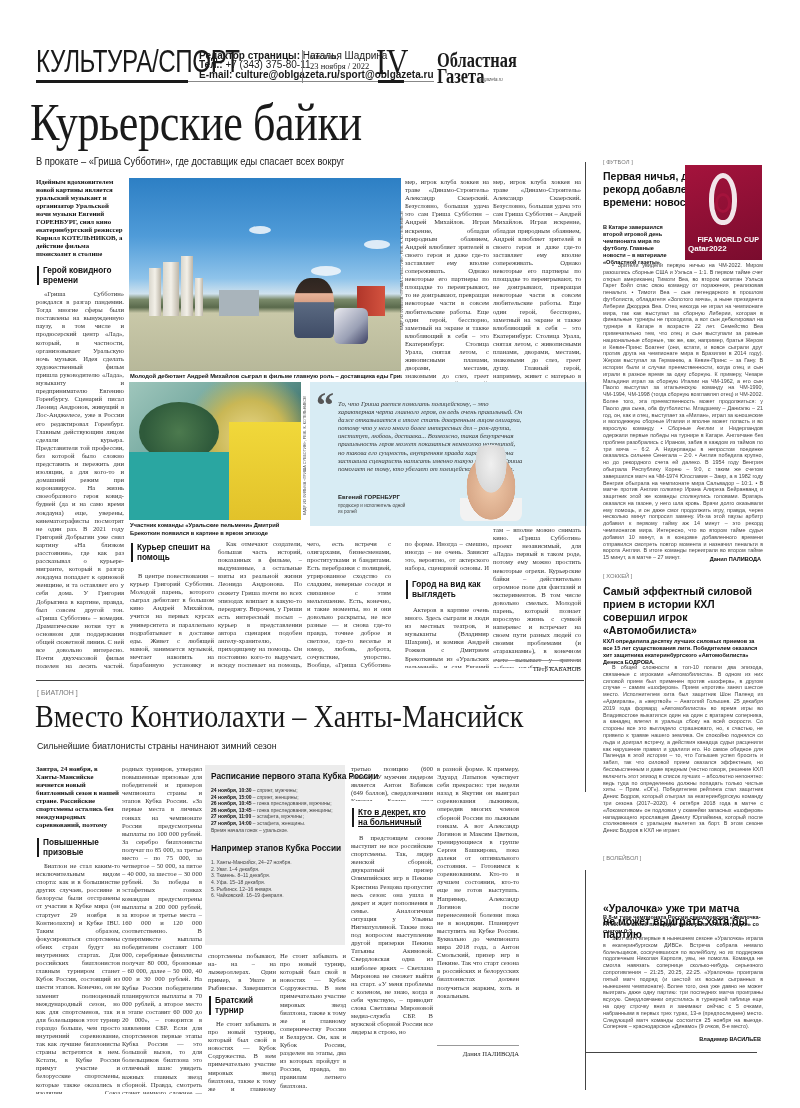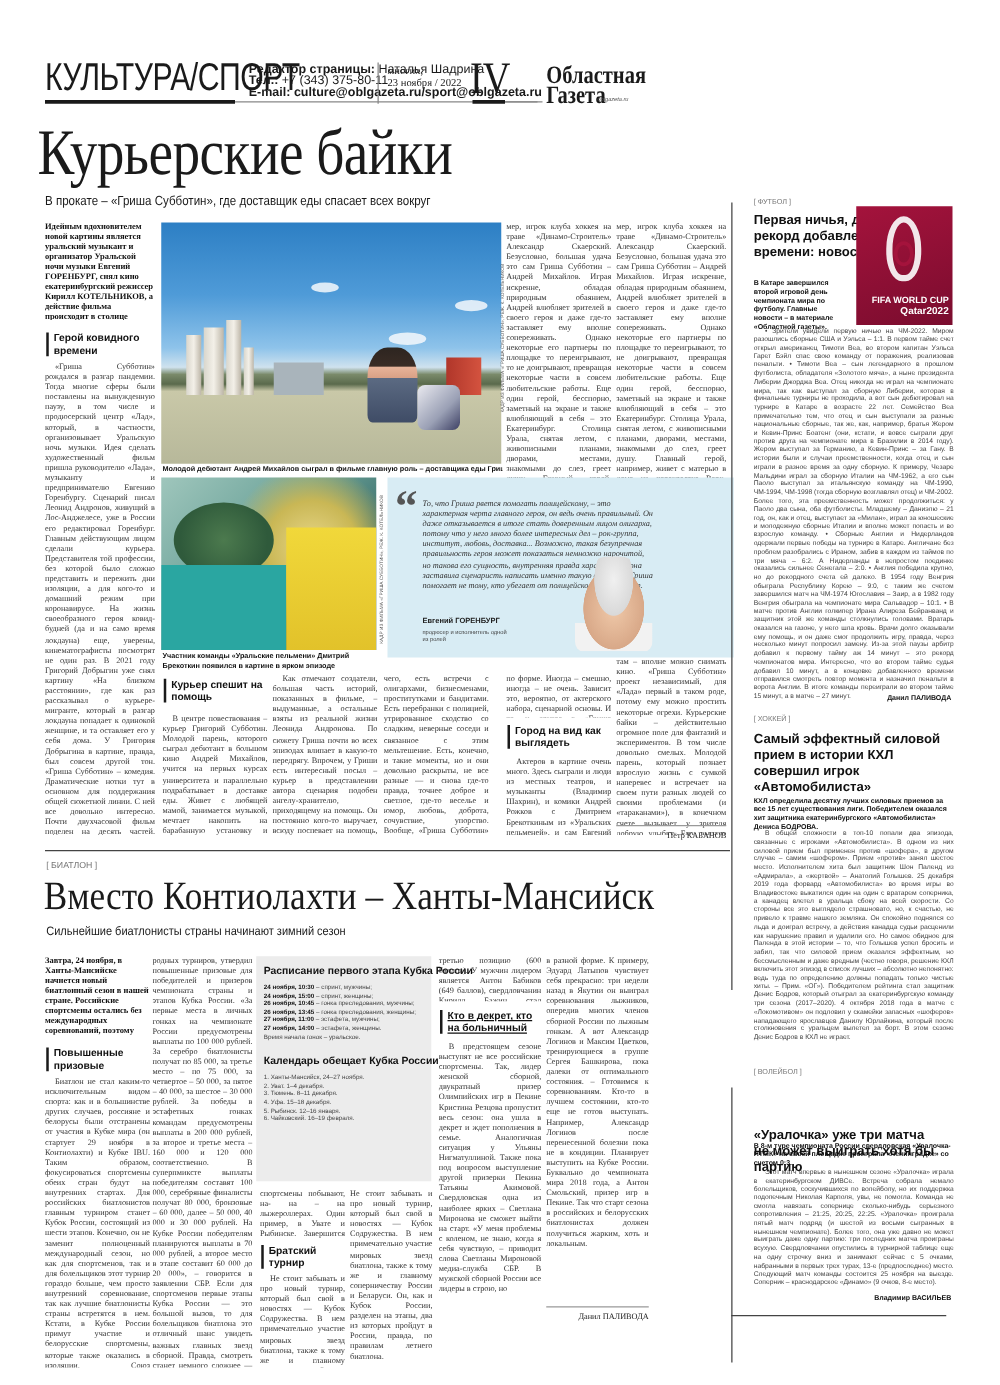--- a/index.html
+++ b/index.html
@@ -60,21 +60,21 @@
   .side-h { font-family: "Liberation Sans", sans-serif; font-weight: 700; font-size: 10.5px; line-height: 13px; color: #111; }
   .side-lead { font-family: "Liberation Sans", sans-serif; font-weight: 700; font-size: 5.6px; line-height: 7px; color: #111; }
   .side-text { font-family: "Liberation Sans", sans-serif; font-size: 5.4px; line-height: 6.8px; color: #444; text-align: justify; overflow: hidden; }
   .side-text p { text-indent: 9px; }
   .side-by { font-family: "Liberation Sans", sans-serif; font-weight: 700; font-size: 5.6px; text-align: right; color: #111; }
 
   .fifa { left: 685px; top: 165px; width: 77px; height: 95px; background: linear-gradient(160deg, #a4133c 0%, #7a0c2e 100%); color: #fff; overflow: hidden; }
   .fifa-loop { position: absolute; left: 24px; top: 8px; width: 28px; height: 52px; border: 5px solid #f2e6ea; border-radius: 50% 50% 45% 45%; }
   .fifa-loop2 { position: absolute; left: 30px; top: 28px; width: 16px; height: 20px; border: 3px solid #a4133c; background: transparent; border-radius: 50%; }
   .fifa-t1 { position: absolute; left: 3px; top: 70px; width: 71px; text-align: right; font-family: "Liberation Sans", sans-serif; font-weight: 700; font-size: 7.2px; white-space: nowrap; }
-  .fifa-t2 { position: absolute; left: 3px; top: 79px; width: 71px; text-align: right; font-family: "Liberation Sans", sans-serif; font-weight: 700; font-size: 8px; white-space: nowrap; }
+  .fifa-t2 { position: absolute; left: 3px; top: 79px; width: 71px; text-align: left; font-family: "Liberation Sans", sans-serif; font-weight: 700; font-size: 8px; white-space: nowrap; }
 
   
   .sep-top { left: 36px; top: 680px; width: 548px; height: 1px; background: #444; }
   .bia-rubric { left: 37px; top: 689px; font-family: "Liberation Sans", sans-serif; font-size: 7px; color: #777; }
   .bia-h { left: 35px; top: 700px; font-family: "Liberation Serif", serif; font-size: 32px; line-height: 1; white-space: nowrap; transform: scaleX(0.88); transform-origin: left top; }
   .bia-sub { left: 37px; top: 740px; font-family: "Liberation Sans", sans-serif; font-size: 9.8px; white-space: nowrap; transform: scaleX(0.9); transform-origin: left top; }
   .sched-box { left: 205px; top: 765px; width: 140px; height: 180px; background: #ececec; padding: 6px 6px; }
   .sched-h { font-family: "Liberation Sans", sans-serif; font-weight: 700; font-size: 8.3px; line-height: 10px; color: #111; white-space: nowrap; }
   .sched-list { font-family: "Liberation Sans", sans-serif; font-size: 5px; line-height: 6.6px; color: #444; margin-top: 6px; white-space: nowrap; }
   .sched-list b { color: #111; }
@@ -223,21 +223,21 @@
   <div class="sched-h">Расписание первого этапа Кубка России</div>
   <div class="sched-list">
     <div><b>24 ноября, 10:30</b> – <span>спринт, мужчины;</span></div>
     <div><b>24 ноября, 15:00</b> – <span>спринт, женщины;</span></div>
     <div><b>26 ноября, 10:45</b> – <span>гонка преследования, мужчины;</span></div>
     <div><b>26 ноября, 13:45</b> – <span>гонка преследования, женщины;</span></div>
     <div><b>27 ноября, 11:00</b> – <span>эстафета, мужчины;</span></div>
     <div><b>27 ноября, 14:00</b> – <span>эстафета, женщины.</span></div>
     <div>Время начала гонок – уральское.</div>
   </div>
-  <div class="cal-h">Календарь обещает Кубка России</div>
+  <div class="cal-h">Например этапов Кубка России</div>
   <div class="cal-list">
     <div>1. Ханты-Мансийск, 24–27 ноября.</div>
     <div>2. Уват. 1–4 декабря.</div>
     <div>3. Тюмень. 8–11 декабря.</div>
     <div>4. Уфа. 15–18 декабря.</div>
     <div>5. Рыбинск. 12–16 января.</div>
     <div>6. Чайковский. 16–19 февраля.</div>
   </div>
 </div>
 

